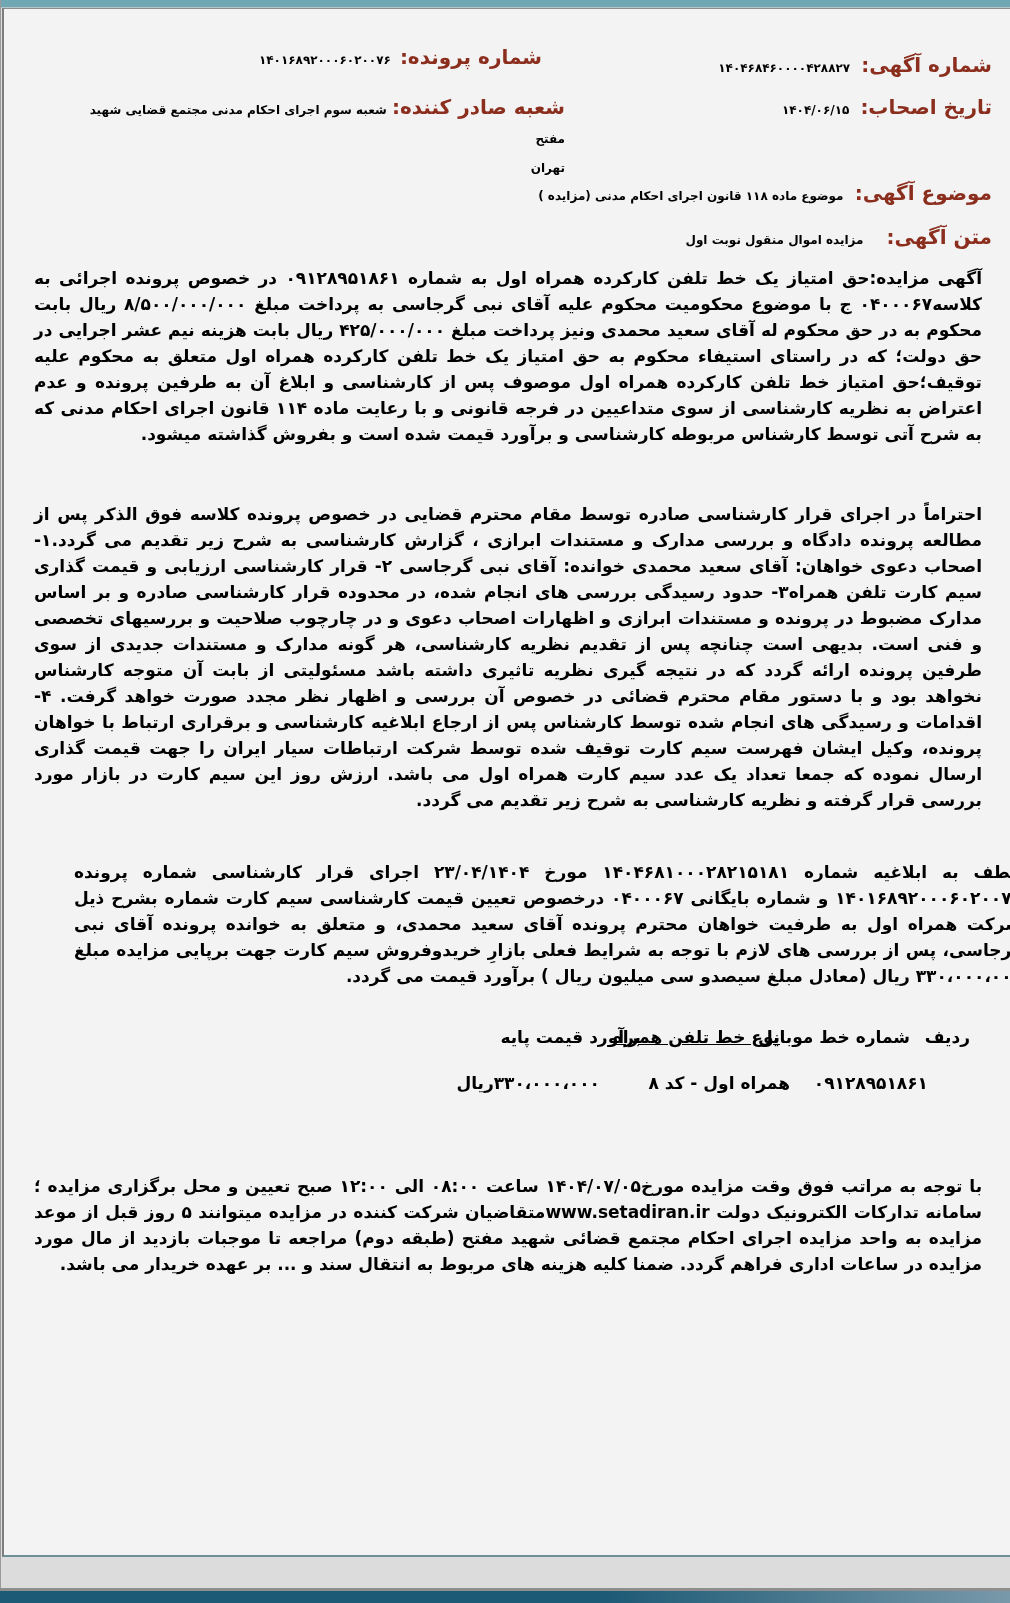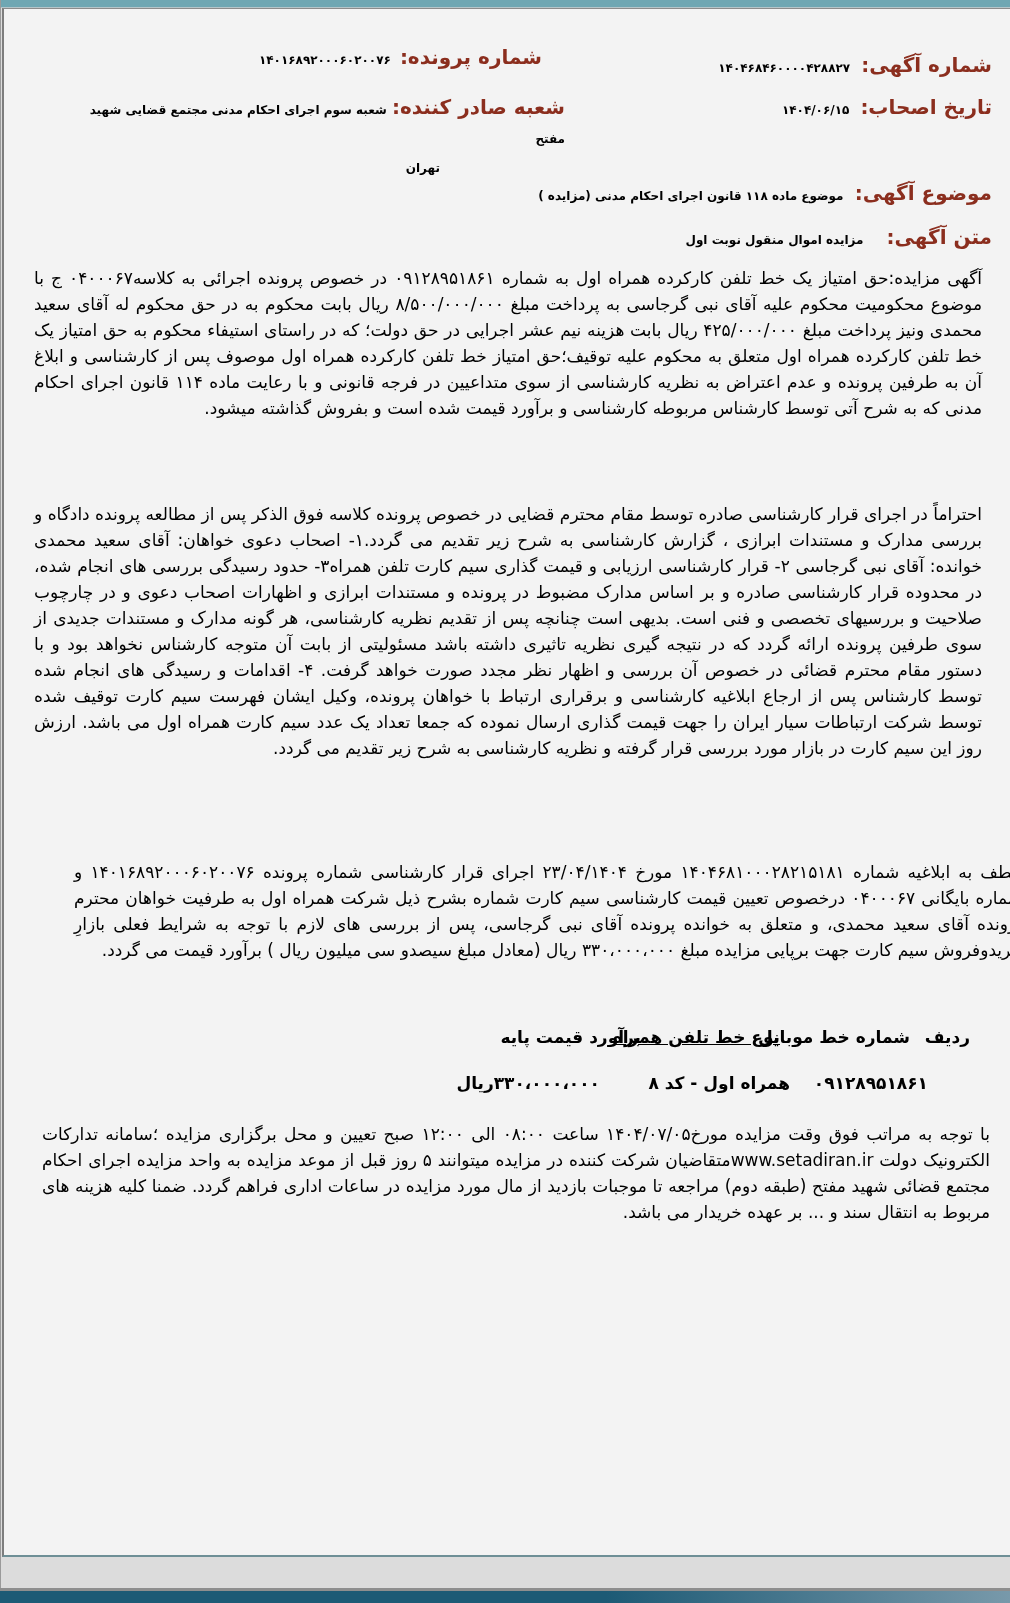--- a/index.html
+++ b/index.html
@@ -63,21 +63,21 @@
       font-weight: bold;
       font-size: 12px;
       color: #000;
     }
     .meta-row {
       position: absolute;
       direction: rtl;
       white-space: nowrap;
     }
     .p {
-      font-weight: normal;
+      font-weight: bold;
       font-size: 17px;
       line-height: 26px;
       margin: 0;
       text-align: justify;
       text-align-last: right;
     }
     .watermark {
       position: absolute;
       left: 40px; top: 490px;
       width: 700px; height: 130px;
@@ -121,21 +121,21 @@
     <span class="value" style="margin-right:6px;">۱۴۰۴/۰۶/۱۵</span>
   </div>
 
   <div class="meta-row" style="right:470px; top:36px;">
     <span class="label">شماره پرونده:</span>
     <span class="value" style="margin-right:4px;">۱۴۰۱۶۸۹۲۰۰۰۶۰۲۰۰۷۶</span>
   </div>
   <div class="meta-row" style="right:447px; top:84px; white-space:normal; width:500px; line-height:28px; direction:rtl;">
     <span class="label">شعبه صادر کننده:</span>
     <span class="value">شعبه سوم اجرای احکام مدنی مجتمع قضایی شهید مفتح</span><br>
-    <span class="value" style="margin-right:125px;">تهران</span>
+    <span class="value" style="">تهران</span>
   </div>
 
   <div class="meta-row" style="right:20px; top:172px;">
     <span class="label">موضوع آگهی:</span>
     <span class="value" style="margin-right:6px;">موضوع ماده ۱۱۸ قانون اجرای احکام مدنی (مزایده )</span>
   </div>
   <div class="meta-row" style="right:20px; top:216px;">
     <span class="label">متن آگهی:</span>
     <span class="value" style="margin-right:18px;">مزایده اموال منقول نوبت اول</span>
   </div>
@@ -156,19 +156,19 @@
     <span style="right:190px;text-decoration:underline;">نوع خط تلفن همراه</span>
     <span style="right:329px;">برآورد قیمت پایه</span>
   </div>
   <div class="tbl-row" style="right:42px; top:1064px; width:520px; height:26px;">
     <span style="right:0;"></span>
     <span style="right:42px;">۰۹۱۲۸۹۵۱۸۶۱</span>
     <span style="right:180px;">همراه اول - کد ۸</span>
     <span style="right:370px;">۳۳۰،۰۰۰،۰۰۰ریال</span>
   </div>
 
-  <div class="content" style="top:1112px; left:30px; width:948px;margin-left:8px;">
+  <div class="content" style="top:1164px; left:30px; width:948px;">
     <p class="p">با توجه به مراتب فوق وقت مزایده مورخ۱۴۰۴/۰۷/۰۵ ساعت ۰۸:۰۰ الی ۱۲:۰۰ صبح تعیین و محل برگزاری مزایده ؛سامانه تدارکات الکترونیک دولت www.setadiran.irمتقاضیان شرکت کننده در مزایده میتوانند ۵ روز قبل از موعد مزایده به واحد مزایده اجرای احکام مجتمع قضائی شهید مفتح (طبقه دوم) مراجعه تا موجبات بازدید از مال مورد مزایده در ساعات اداری فراهم گردد. ضمنا کلیه هزینه های مربوط به انتقال سند و ... بر عهده خریدار می باشد.</p>
   </div>
 </div>
 
 <div class="bottom-sep"></div>
 <div class="taskbar"></div>
 
 </body></html>

